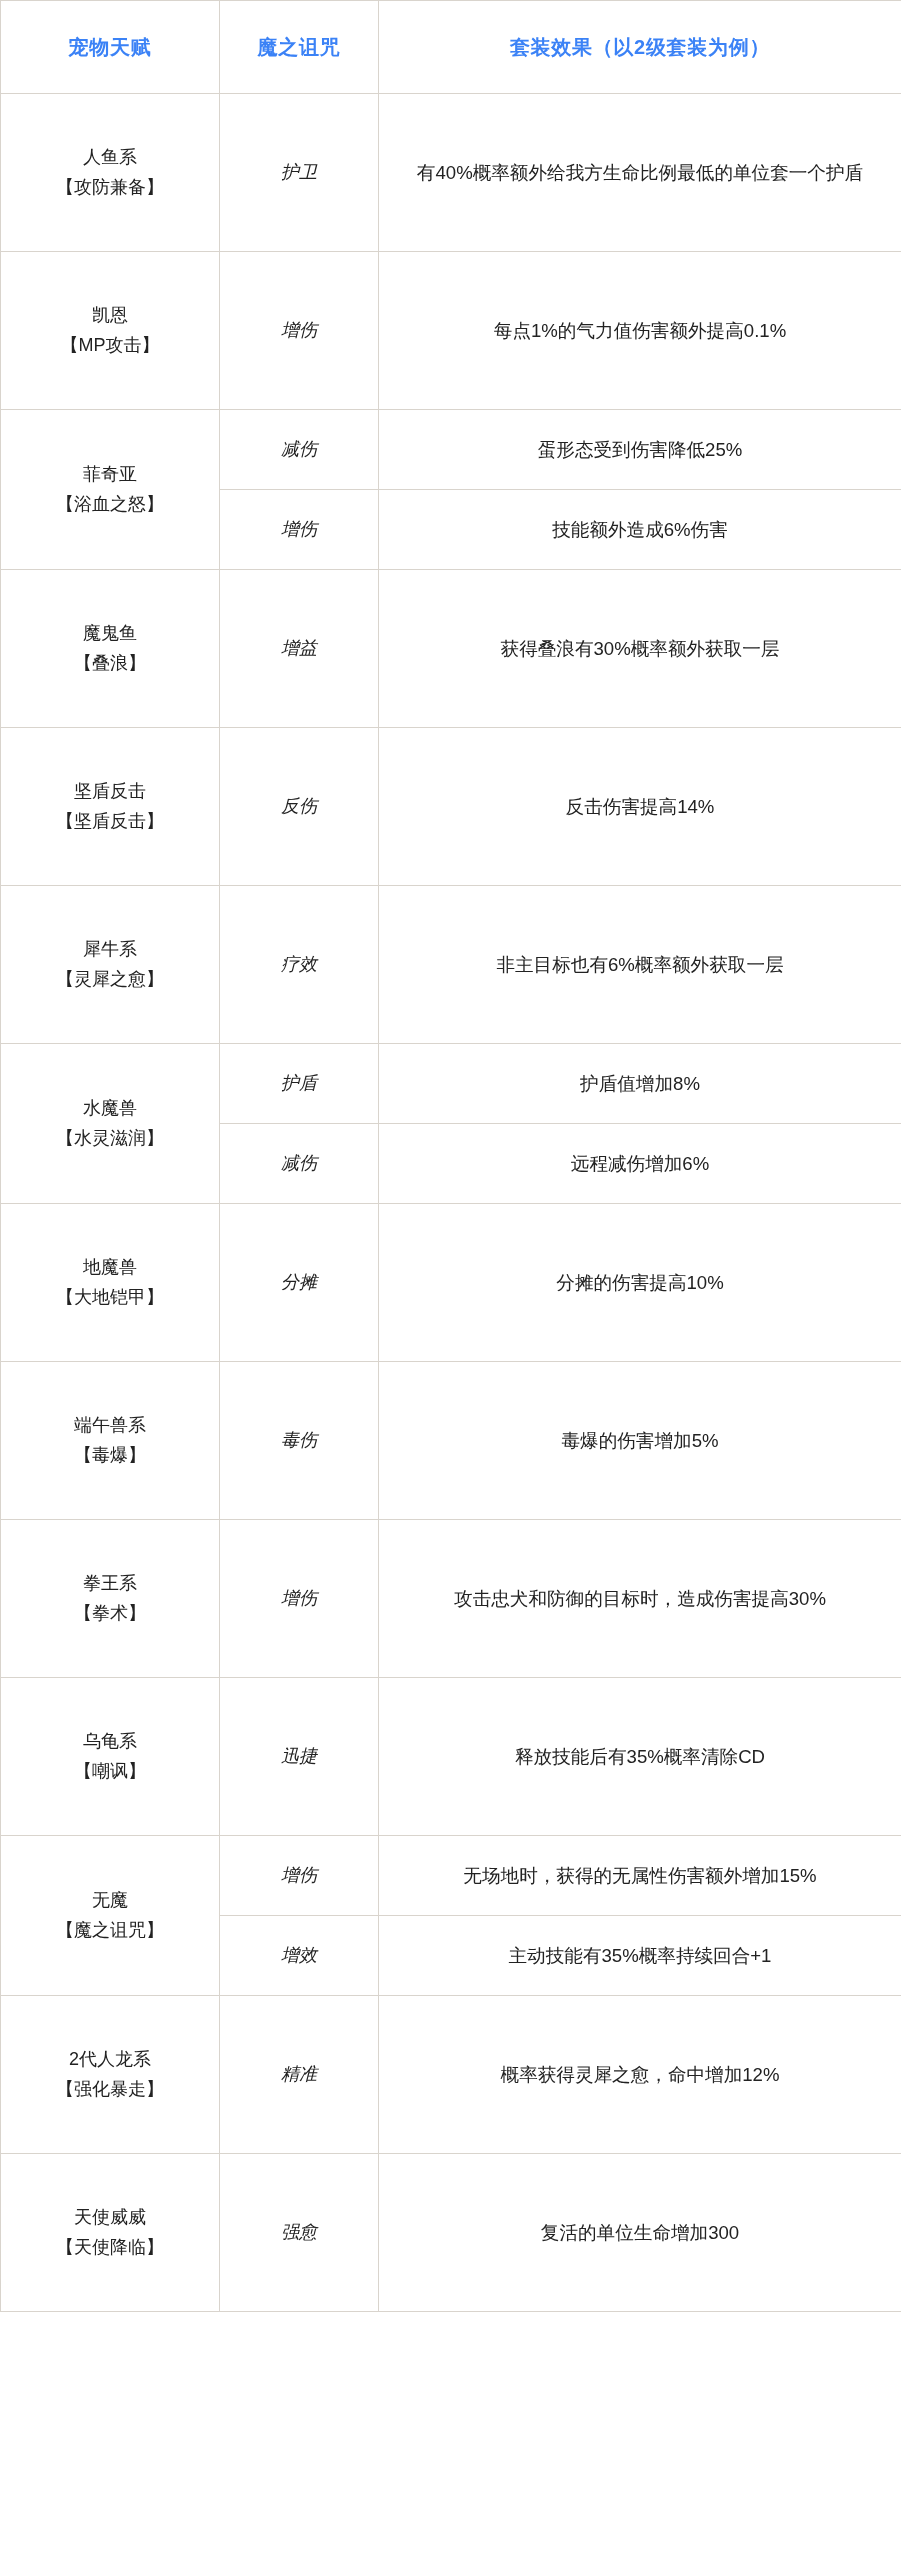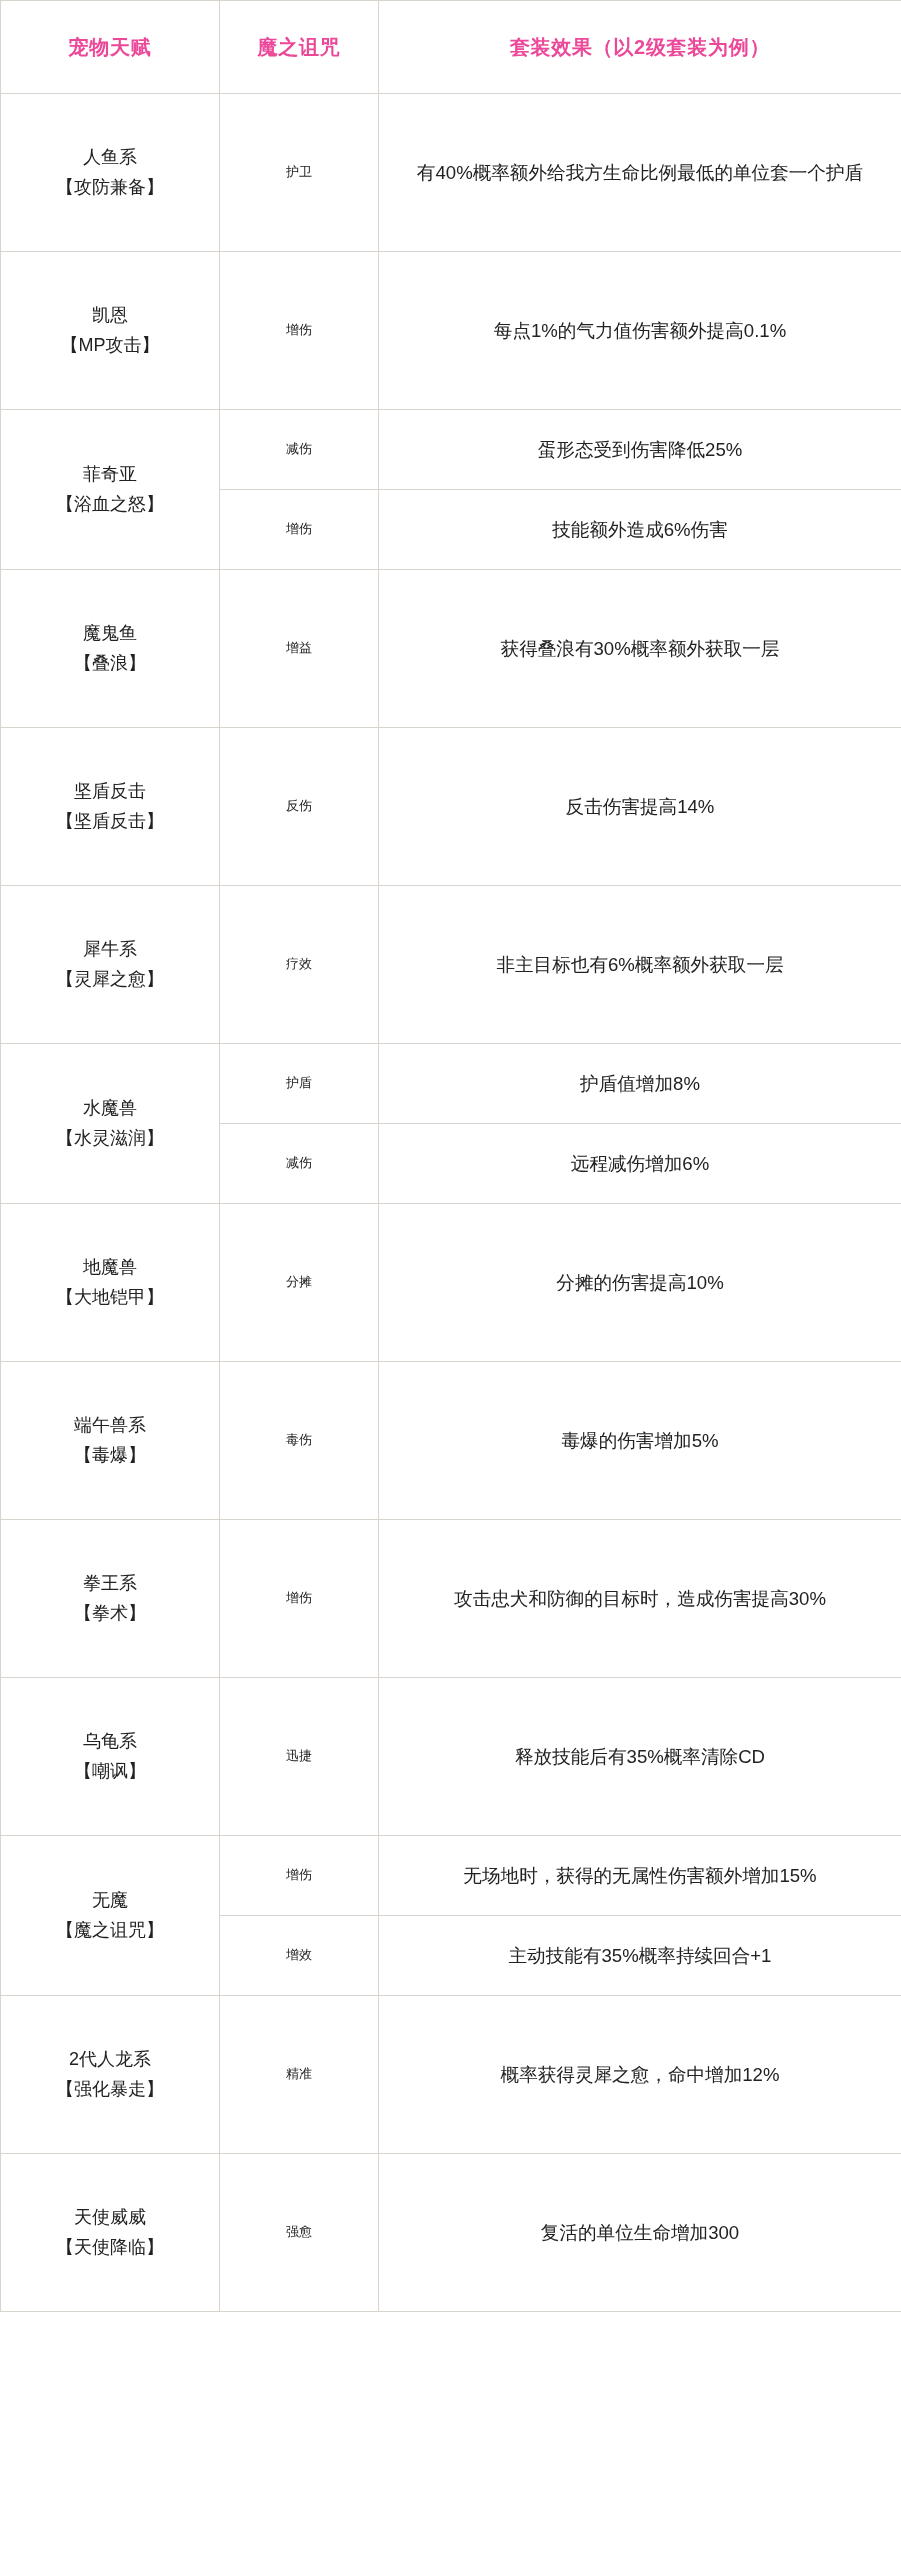--- a/index.html
+++ b/index.html
@@ -35,42 +35,43 @@
     vertical-align: middle;
     padding: 9.3px 12px;
     box-sizing: border-box;
   }
   thead th {
     background: #ffffff;
     font-size: 20px;
     font-weight: bold;
     letter-spacing: 0.7px;
     height: 93px;
-    color: #ec4899;
+    color: #3b82f6;
   }
   tbody td {
     font-size: 18.6px;
     font-weight: normal;
     color: #222222;
     line-height: 1.6;
   }
   tbody td.talent {
     font-size: 18px;
     line-height: 1.65;
   }
   tbody td.talent .name {
     display: block;
     text-align: center;
   }
   tbody td.talent .alias {
     display: block;
   }
   tbody td.settype {
-    font-size: 13px;
+    font-size: 18px;
     white-space: nowrap;
+    font-style: italic;
   }
   tbody td.effect {
     font-size: 18.6px;
     padding: 12px 22px;
     line-height: 1.7;
   }
   tbody tr.single td { height: 158px; }
   tbody tr.dbl-first td,
   tbody tr.dbl-second td { height: 80px; }
 </style>

